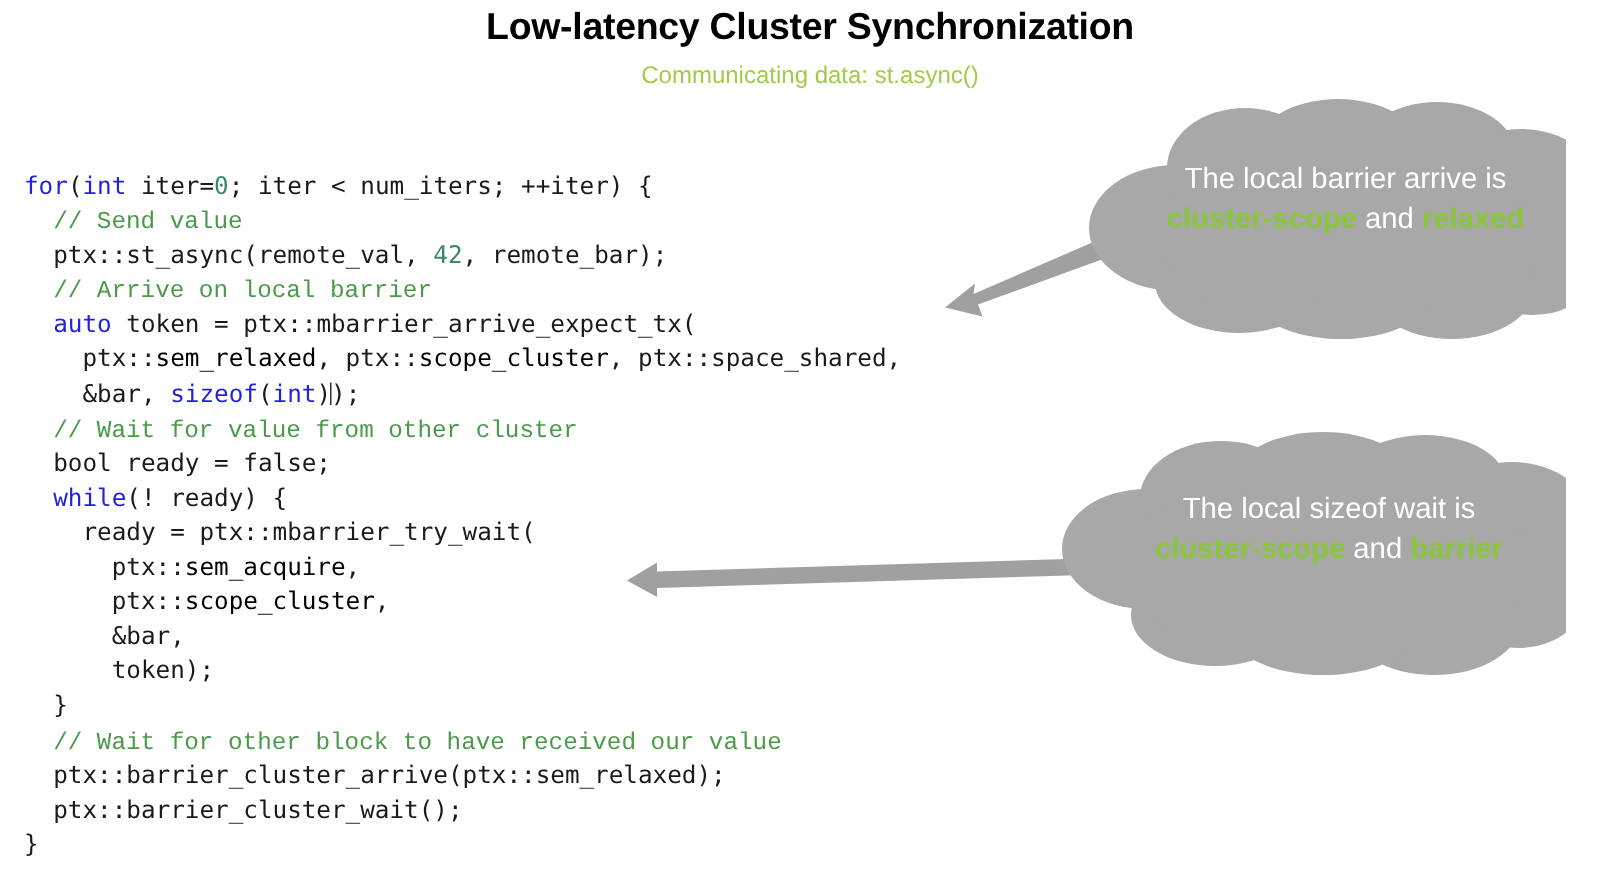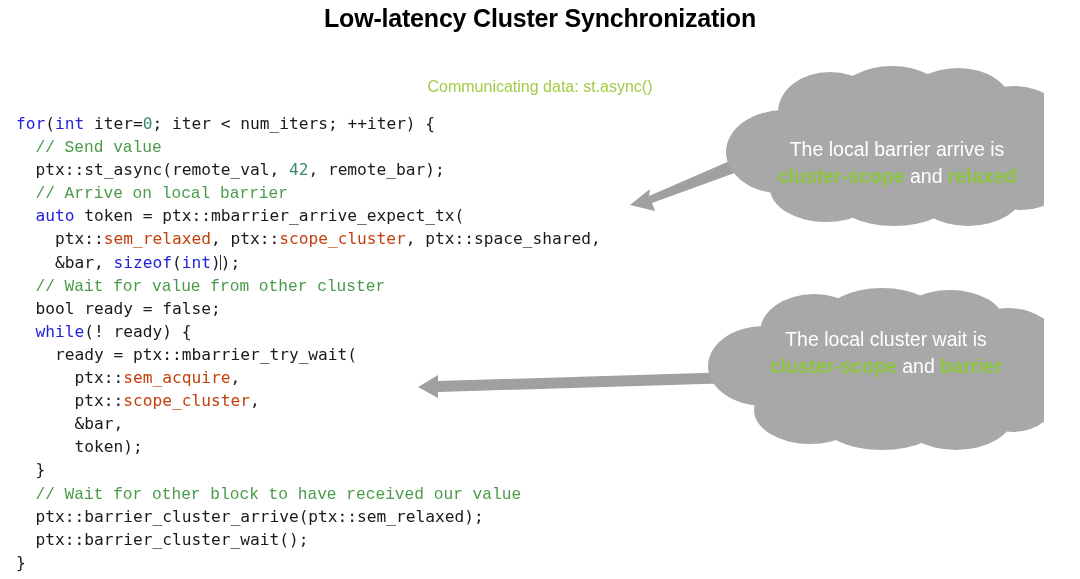--- a/index.html
+++ b/index.html
@@ -33,39 +33,38 @@
   }
   #subtitle {
     position: absolute;
     top: 42px;
     left: 0;
     width: 1080px;
     text-align: center;
     font-size: 16px;
     color: #a3cb46;
     font-family: "Liberation Sans", sans-serif;
-    margin-top: 36px;
   }
 
   
   #code {
     position: absolute;
     left: 16px;
     top: 112px;
     font-family: "DejaVu Sans Mono", monospace;
     font-size: 16.2px;
     line-height: 23.1px;
     color: #1a1a1a;
     white-space: pre;
   }
   #code .ln { display: block; height: 23.1px; }
   .kw   { color: #2222dd; }
   .cm   { color: #4a9a4a; font-family: Liberation Mono, monospace; }
   .num  { color: #3a8a6a; }
-  .lit  { color: #c2410c; }
+  .lit  { color: #000000; }
   .pl   { color: #1a1a1a; }
   .caret {
     display: inline-block;
     width: 0;
     border-left: 1.5px solid #333;
     height: 15px;
     vertical-align: -2px;
     margin: 0 -0.5px;
   }
 
@@ -79,21 +78,21 @@
     text-align: center;
     color: #ffffff;
     font-size: 19.5px;
     line-height: 26.5px;
     font-family: "Liberation Sans", sans-serif;
     pointer-events: none;
   }
   .cloud-text b { color: #8cc63e; font-weight: bold; }
 
   #cloud1 { left: 722px; top: 66px; width: 350px; height: 160px; }
-  #cloud1 .cloud-text { top: 40px; padding: 0 42px; box-sizing: border-box; margin-top: 30px; }
+  #cloud1 .cloud-text { top: 40px; padding: 0 42px; box-sizing: border-box; }
   #cloud2 { left: 706px; top: 288px; width: 360px; height: 162px; }
   #cloud2 .cloud-text { top: 38px; padding: 0 48px; box-sizing: border-box; }
 
   
   .arrow { position: absolute; left: 0; top: 0; }
 </style>
 </head>
 <body>
 
 <div id="slide">
@@ -141,16 +140,16 @@
         <ellipse cx="176" cy="30" rx="58" ry="30"></ellipse>
         <ellipse cx="244" cy="34" rx="54" ry="32"></ellipse>
         <ellipse cx="302" cy="62" rx="54" ry="42"></ellipse>
         <ellipse cx="306" cy="104" rx="48" ry="40"></ellipse>
         <ellipse cx="250" cy="126" rx="58" ry="36"></ellipse>
         <ellipse cx="176" cy="132" rx="62" ry="30"></ellipse>
         <ellipse cx="104" cy="122" rx="56" ry="34"></ellipse>
         <rect x="52" y="48" width="255" height="84" rx="30"></rect>
       </g>
     </svg>
-    <div class="cloud-text"><span>The local cluster wait is </span><b>cluster-scope</b><span> and </span><b>barrier</b></div>
+    <div class="cloud-text"><span>The local sizeof wait is </span><b>cluster-scope</b><span> and </span><b>barrier</b></div>
   </div>
 
 </div>
 
 </body></html>

